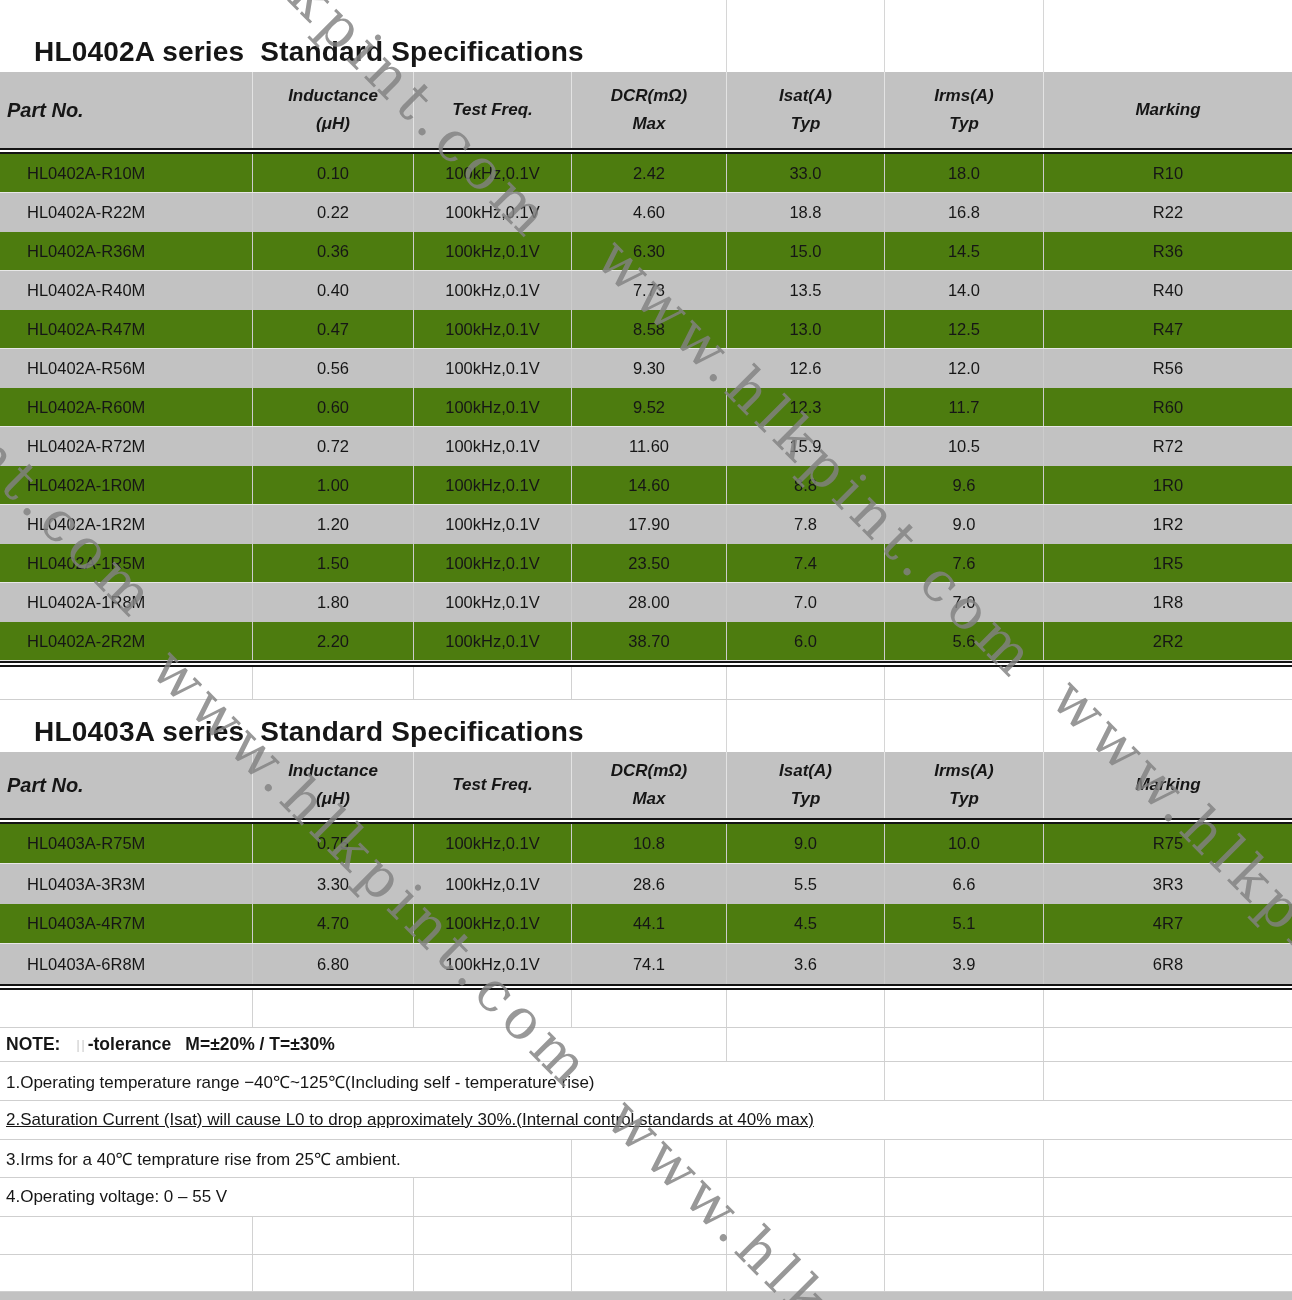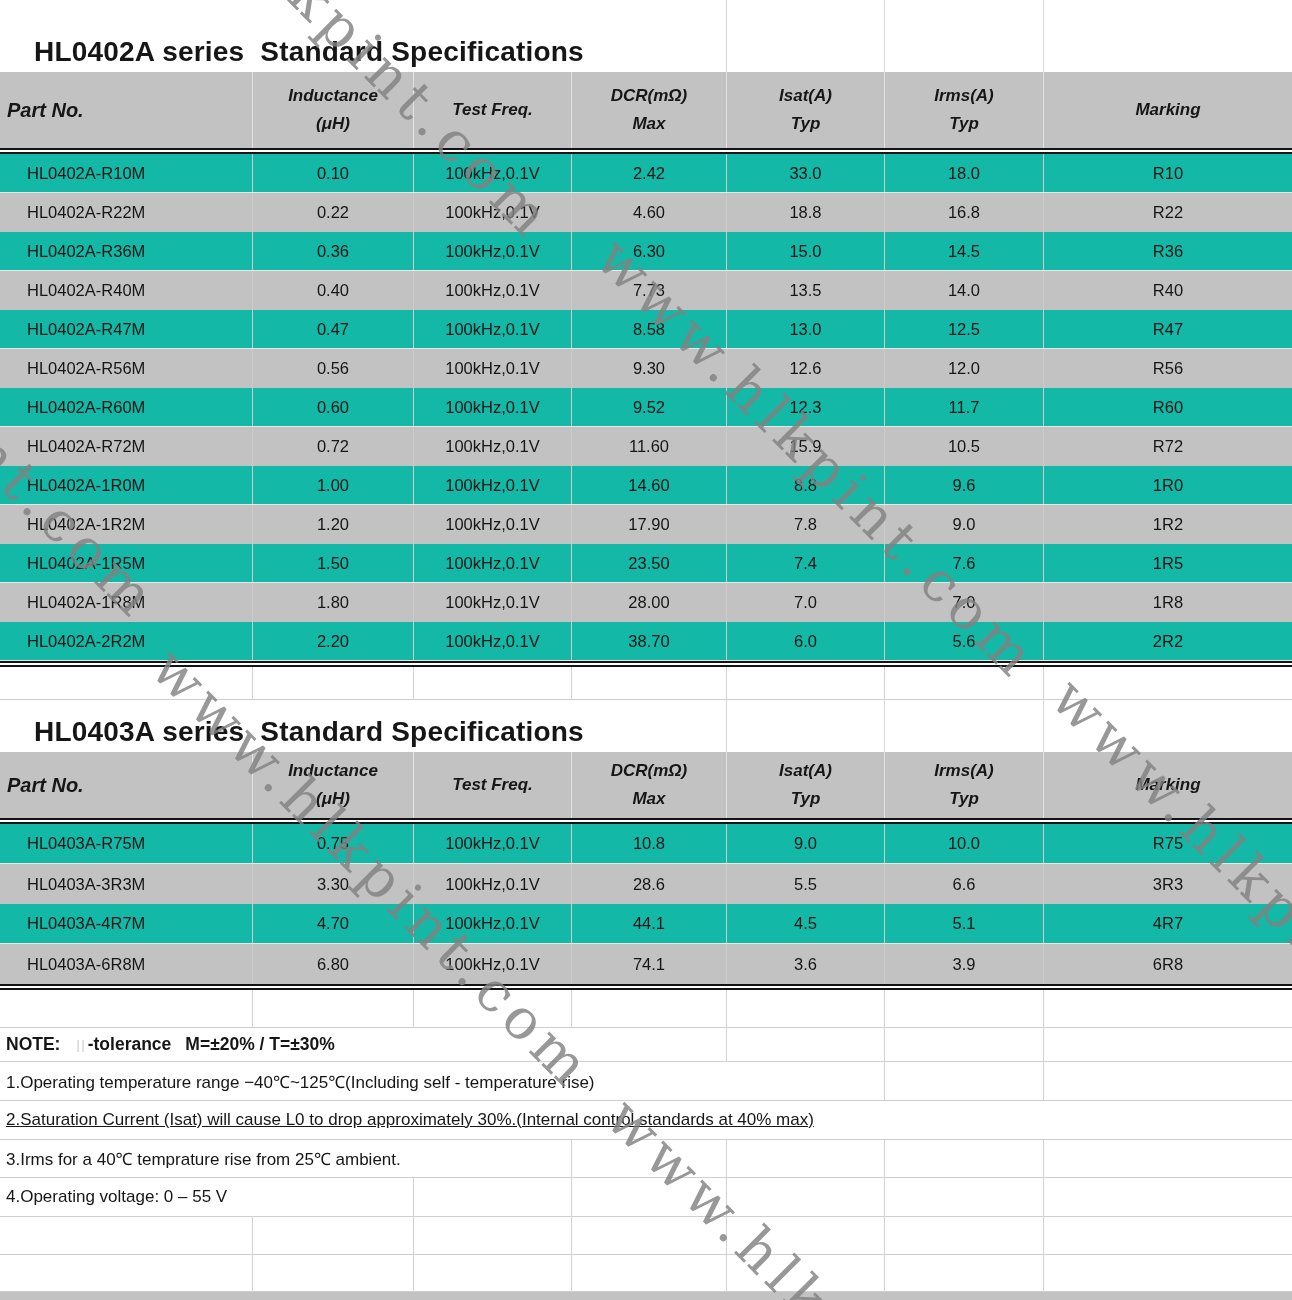--- a/index.html
+++ b/index.html
@@ -46,21 +46,21 @@
     font-size:20px;padding-left:7px;
   }
   
   .dbl{
     height:6px;box-sizing:border-box;background:#ffffff;
     border-top:2px solid #141414;border-bottom:2px solid #141414;
   }
   
   .drow{height:39px;}
   .drow.tall{height:40px;text-align:center;}
-  .drow.white{background:#14b8a6;border-bottom:1px solid #e7e7e7;}
+  .drow.white{background:#4d7c0f;border-bottom:1px solid #e7e7e7;}
   .drow.gray{background:#c2c2c2;}
   .dcell{
     display:flex;align-items:center;justify-content:center;
     font-size:16.5px;
   }
   .dcell.pn{justify-content:flex-start;padding-left:27px;}
   
   .nrow{border-bottom:1px solid #cfcfcf;}
   .nrow .cell{border-right:1px solid #d2d2d2;display:flex;align-items:center;}
   .h33{height:33px;} .h34{height:34px;} .h37{height:37px;}

